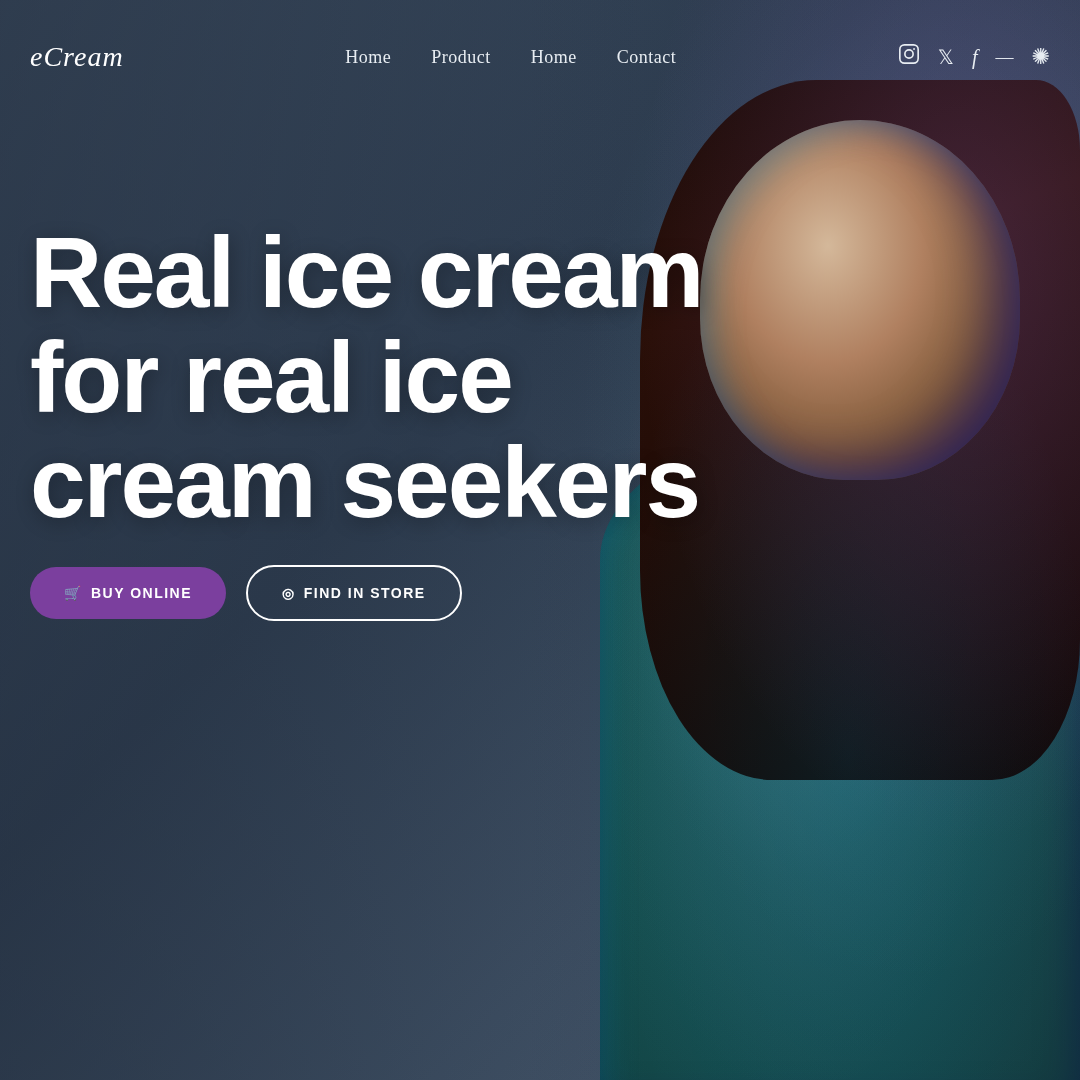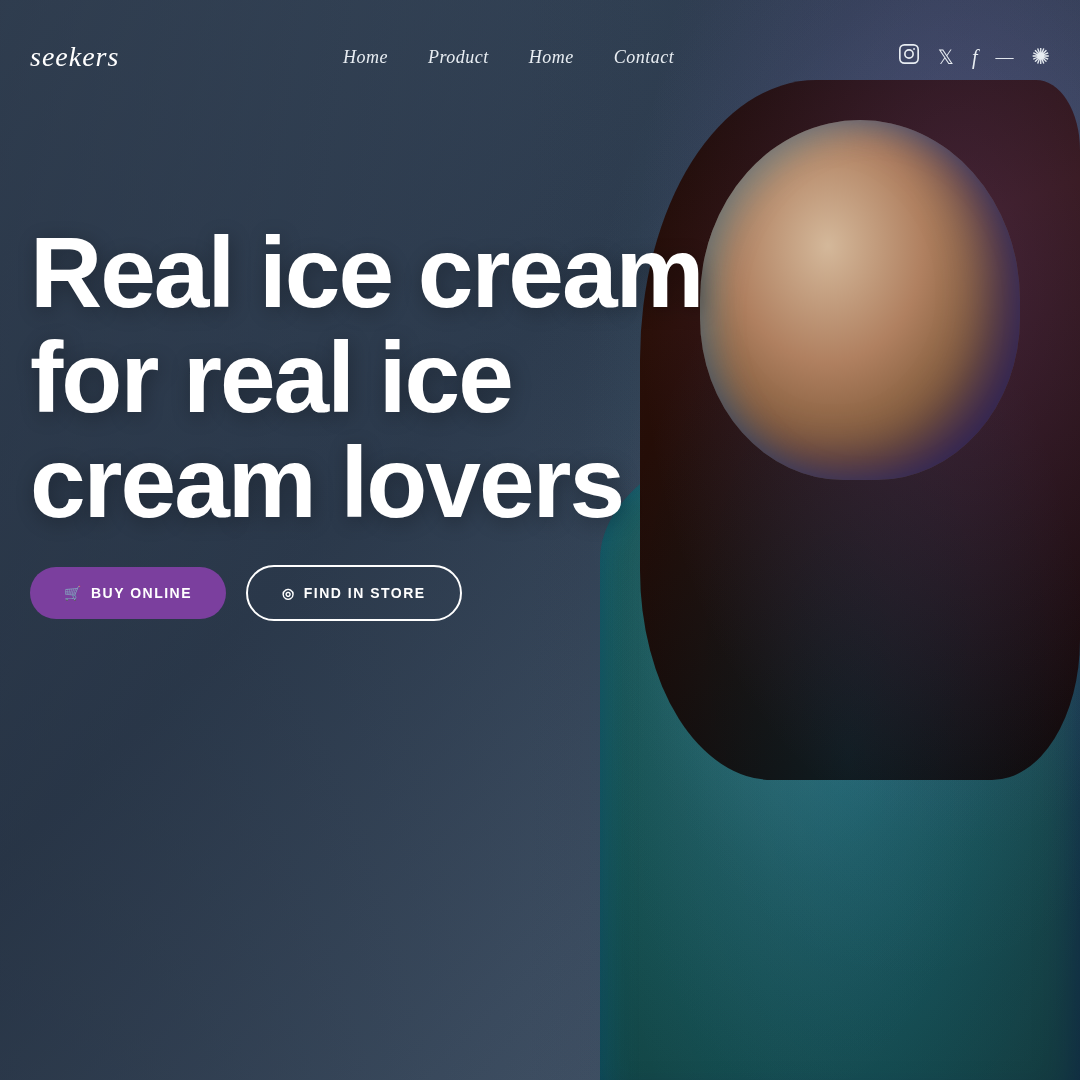--- a/index.html
+++ b/index.html
@@ -132,21 +132,20 @@
       font-style: italic;
       letter-spacing: 1px;
       font-weight: 400;
     }
 
     .nav-links {
       display: flex;
       align-items: center;
       gap: 40px;
       list-style: none;
-      font-style: italic;
     }
 
     .nav-links li a {
       color: #e8edf2;
       text-decoration: none;
       font-size: 18px;
       font-family: Georgia, serif;
       letter-spacing: 0.5px;
       font-weight: 400;
     }
@@ -254,21 +253,21 @@
   <div class="person-hair"></div>
   <div class="person-head"></div>
   <div class="person-body"></div>
   <div class="ice-cream-arm"></div>
   <div class="ice-cream-bar"></div>
   <div class="hero-image"></div>
   <div class="glow-overlay"></div>
   <div class="left-overlay"></div>
 
   <nav>
-    <div class="logo">seekers</div>
+    <div class="logo">eCream</div>
 
     <ul class="nav-links">
       <li>
         <a href="#">Home</a>
       </li>
       <li>
         <a href="#">Product</a>
       </li>
       <li>
         <a href="#">Home</a>
@@ -289,21 +288,21 @@
       <span class="nav-icon" title="Twitter" style="font-size:20px; font-style:normal; font-family:Arial,sans-serif; color:#e8edf2;">
         𝕏
       </span>
       <span class="nav-icon" title="Facebook" style="font-size:20px; font-family:Georgia,serif; color:#e8edf2; font-style:italic;">f</span>
       <span class="nav-icon" style="color:#e8edf2; font-size:18px;">—</span>
       <span class="nav-icon" title="Toggle theme" style="font-size:22px; color:#e8edf2;">✺</span>
     </div>
   </nav>
 
   <div class="hero-content">
-    <h1 class="hero-headline">Real ice cream for real ice cream lovers</h1>
+    <h1 class="hero-headline">Real ice cream for real ice cream seekers</h1>
     <div class="hero-buttons">
       <button class="btn-buy">
         <span>🛒</span>
         <span>BUY ONLINE</span>
       </button>
       <button class="btn-find">
         <span>◎</span>
         <span>FIND IN STORE</span>
       </button>
     </div>

